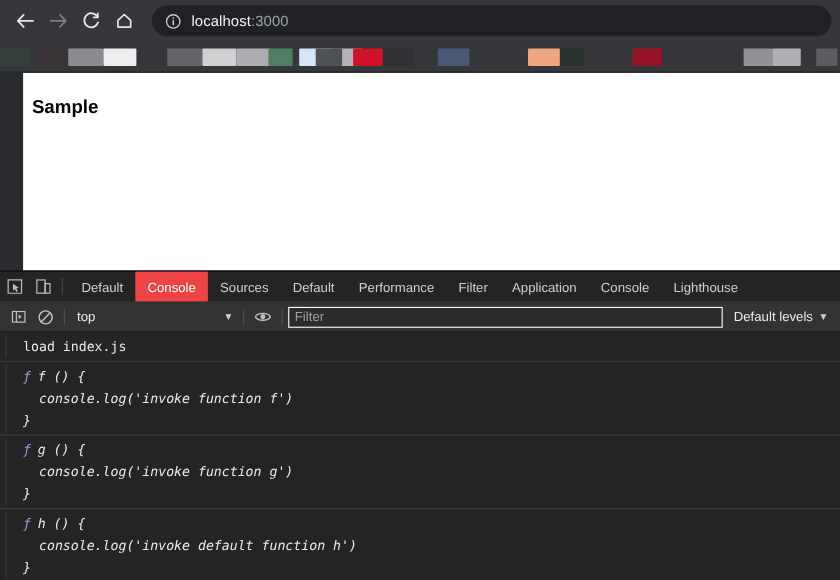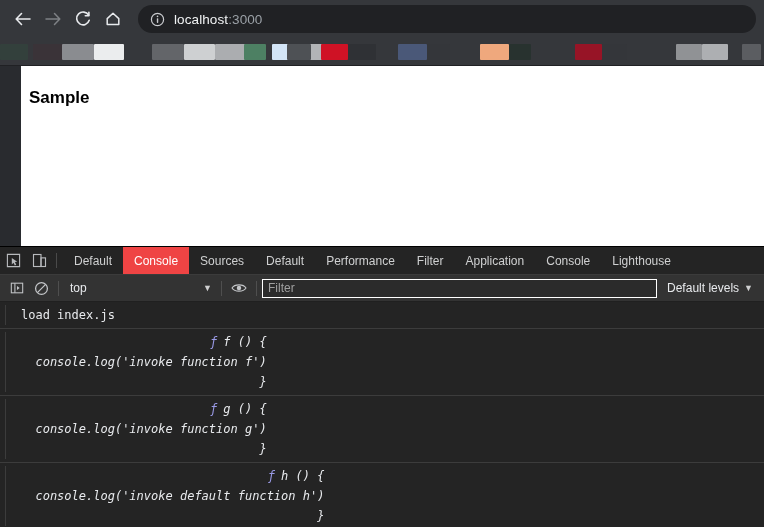--- a/index.html
+++ b/index.html
@@ -194,21 +194,20 @@
     width: 6px;
     border-right: 1px solid #3c3c3c;
     flex: none;
     align-self: stretch;
   }
   .msg .content {
     padding-left: 15px;
     color: #e8eaed;
     white-space: pre;
     line-height: 20px;
-    text-align: right;
   }
   .msg.obj .content { font-style: italic; }
   .fn-glyph { color: #9a9ae6; font-style: italic; padding-right: 6px; }
 </style>
 </head>
 <body>
 
 <div class="browser-chrome">
   <div class="nav-btn">
     <svg width="18" height="18" viewBox="0 0 18 18">

